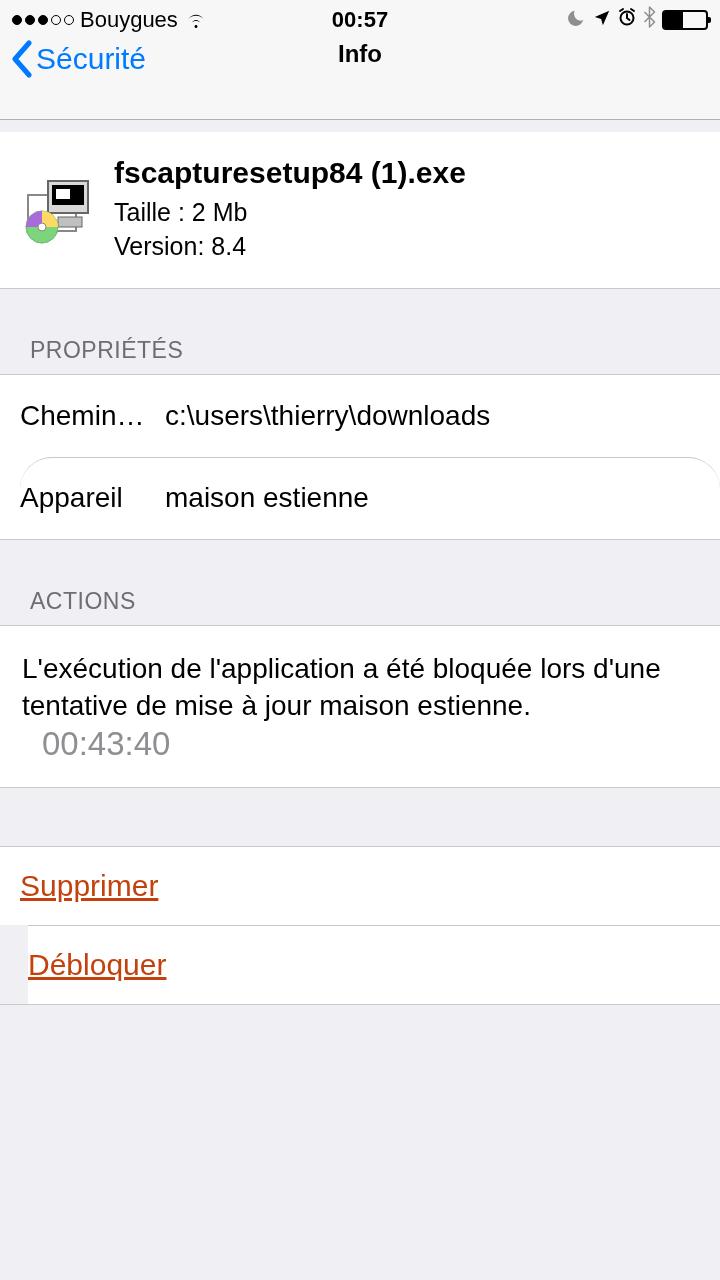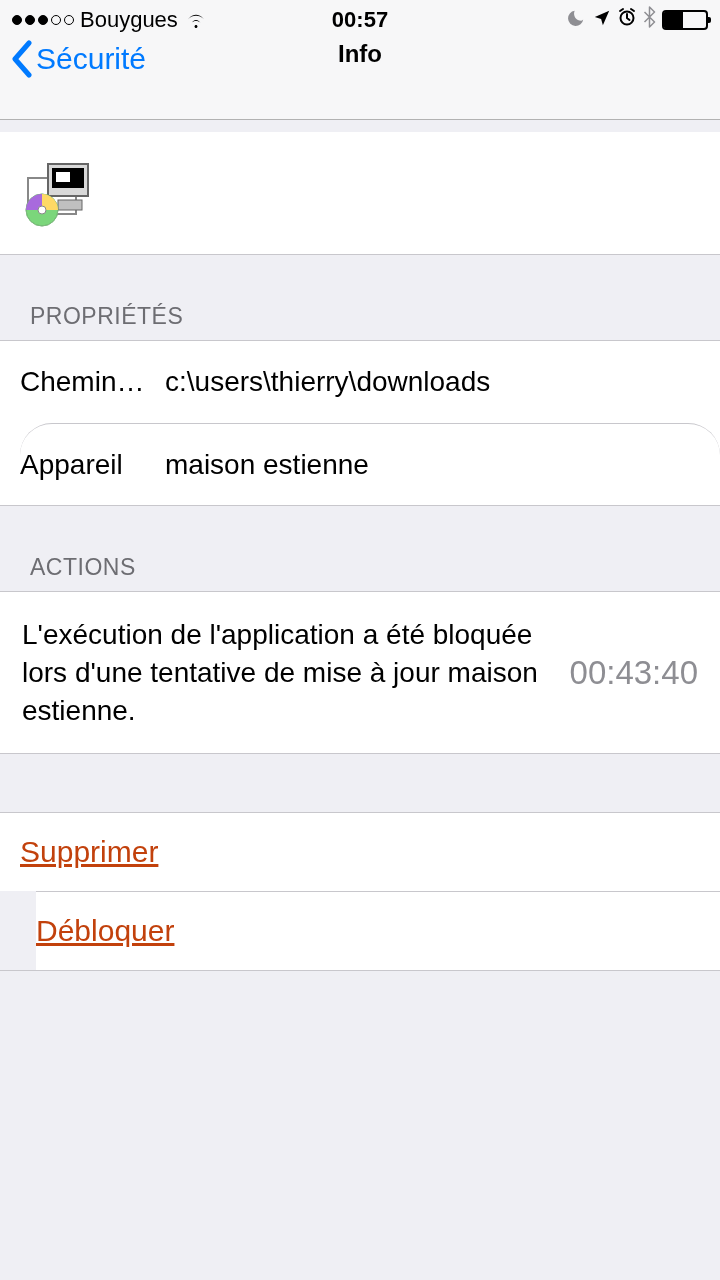--- a/index.html
+++ b/index.html
@@ -163,23 +163,23 @@
       overflow: hidden;
       text-overflow: ellipsis;
       white-space: nowrap;
     }
     .cell-value {
       flex: 1;
       color: #000;
     }
     .action-cell {
       display: flex;
-      align-items: center;
       padding: 24px 22px;
       background: #fff;
+      flex-direction: column;
     }
     .action-text {
       flex: 1;
       font-size: 28px;
       color: #000;
       line-height: 1.35;
     }
     .action-time {
       font-size: 33px;
       color: #8E8E93;
@@ -188,21 +188,21 @@
     }
     .button-cell {
       background: #fff;
       padding: 22px 20px;
       font-size: 30px;
       color: #c2410c;
       text-decoration: underline;
     }
     .button-cell + .button-cell {
       border-top: 1px solid #C8C7CC;
-      margin-left: 36px;
+      margin-left: 28px;
       padding-left: 0;
     }
     .button-group {
       border-top: 1px solid #C8C7CC;
       border-bottom: 1px solid #C8C7CC;
       margin-top: 58px;
     }
     .spacer-small { height: 12px; }
   </style>
 </head>
@@ -275,20 +275,25 @@
       <rect x="32" y="12" width="32" height="20" fill="#000"></rect>
       <rect x="36" y="16" width="14" height="10" fill="#fff"></rect>
       <rect x="38" y="44" width="24" height="10" fill="#c0c0c0" stroke="#666"></rect>
       <circle cx="22" cy="54" r="16" fill="#7bd67b" stroke="#2a8a2a" stroke-width="1"></circle>
       <circle cx="22" cy="54" r="16" fill="none" stroke="#fff" stroke-width="1" opacity="0.4"></circle>
       <path d="M6 54 A16 16 0 0 1 22 38 L22 54 Z" fill="#a86add"></path>
       <path d="M22 38 A16 16 0 0 1 38 54 L22 54 Z" fill="#ffd966"></path>
       <circle cx="22" cy="54" r="4" fill="#fff" stroke="#888"></circle>
     </svg>
   </div>
+  <div class="file-info">
+    <div class="file-name">fscapturesetup84 (1).exe</div>
+    <div class="file-meta">Taille : 2 Mb</div>
+    <div class="file-meta">Version: 8.4</div>
+  </div>
 </div>
 
 <div class="section-header">PROPRIÉTÉS</div>
 <div class="cell-group">
   <div class="cell">
     <div class="cell-label">Chemin…</div>
     <div class="cell-value">c:\users\thierry\downloads</div>
   </div>
   <div class="cell">
     <div class="cell-label">Appareil</div>

